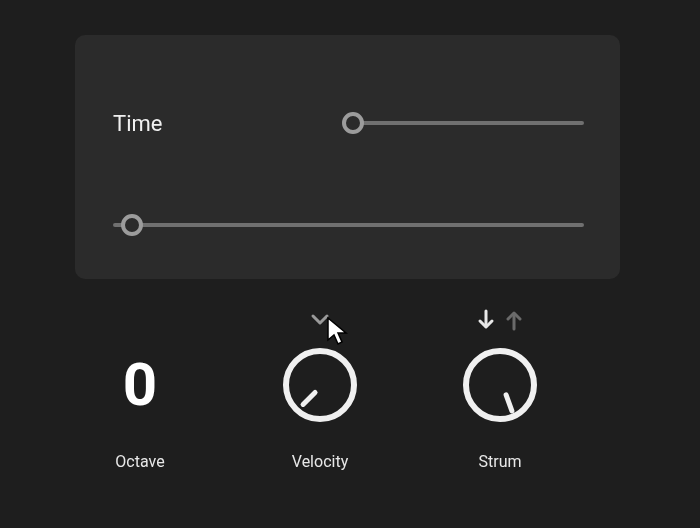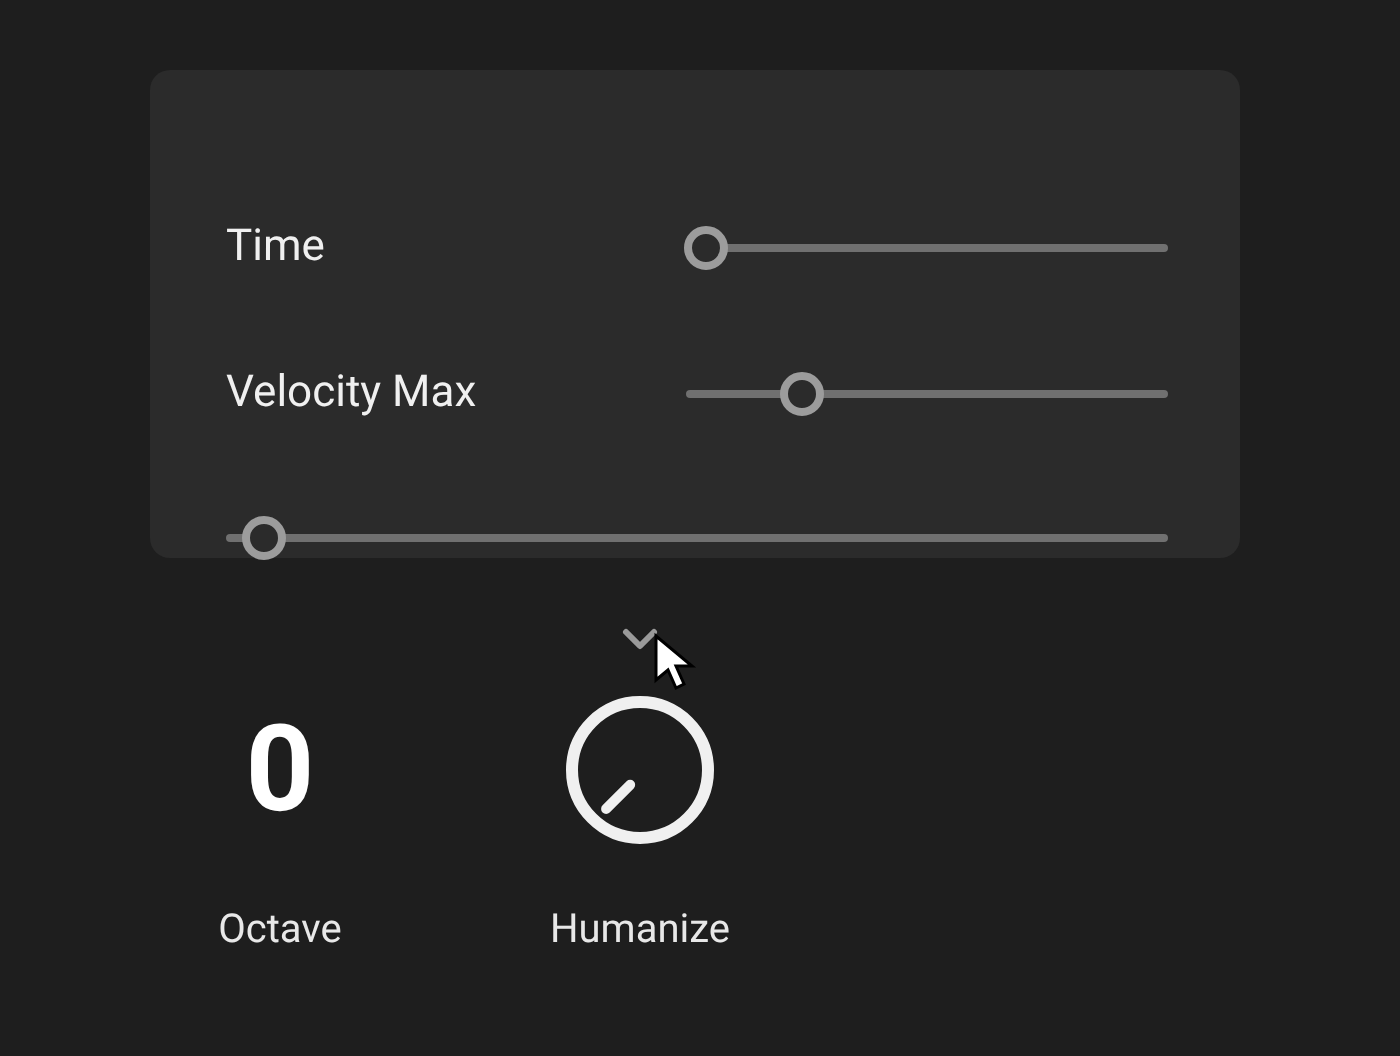--- a/index.html
+++ b/index.html
@@ -27,21 +27,21 @@
     height: 244px;
     background: #2b2b2b;
     border-radius: 10px;
     padding: 28px 36px 28px 38px;
     display: flex;
     flex-direction: column;
     justify-content: space-between;
   }
   .row {
     display: flex;
-    align-items: flex-end;
+    align-items: flex-start;
     height: 38px;
     margin-top: 48px;
   }
   .row-label {
     flex: 0 0 230px;
     font-size: 22px;
     font-weight: 400;
     color: #f0f0f0;
   }
   .slider {
@@ -108,21 +108,21 @@
     transform-origin: 50% 0%;
   }
   .big-value {
     font-size: 60px;
     font-weight: 700;
     color: #fff;
     line-height: 1;
   }
   .control-label {
     margin-top: 22px;
-    font-size: 20px;
+    font-size: 16px;
     color: #e8e8e8;
   }
   .chevron {
     width: 20px; height: 20px;
     display: inline-block;
   }
   .arrow-down, .arrow-up {
     width: 20px; height: 24px;
     display: inline-block;
   }
@@ -156,27 +156,20 @@
 
 <div class="panel">
   <div class="row">
     <div class="row-label">Time</div>
     <div class="slider">
       <div class="track"></div>
       <div class="thumb" style="left: 4%;"></div>
     </div>
   </div>
   <div class="row">
-    <div class="row-label">Velocity Max</div>
-    <div class="slider">
-      <div class="track"></div>
-      <div class="thumb" style="left: 24%;"></div>
-    </div>
-  </div>
-  <div class="row">
     <div class="slider">
       <div class="track"></div>
       <div class="thumb" style="left: 4%;"></div>
     </div>
   </div>
 </div>
 
 <div class="bottom">
 
   <div class="control">
@@ -193,23 +186,45 @@
         <svg width="20" height="20" viewBox="0 0 20 20">
             <polyline points="3,6 10,13 17,6" fill="none" stroke="#9a9a9a" stroke-width="3" stroke-linecap="round" stroke-linejoin="round"></polyline>
           </svg>
       </span>
     </div>
     <div class="knob-area">
       <div class="knob">
         <div class="knob-indicator" style="transform: rotate(45deg) translateY(8px);"></div>
       </div>
     </div>
-    <div class="control-label">Humanize</div>
-  </div>
-
+    <div class="control-label">Velocity</div>
+  </div>
+
+  <div class="control">
+    <div class="control-top">
+      <span class="arrow-down">
+        <svg width="20" height="24" viewBox="0 0 20 24">
+            <line x1="10" y1="3" x2="10" y2="18" stroke="#e8e8e8" stroke-width="3" stroke-linecap="round"></line>
+            <polyline points="4,13 10,19 16,13" fill="none" stroke="#e8e8e8" stroke-width="3" stroke-linecap="round" stroke-linejoin="round"></polyline>
+          </svg>
+      </span>
+      <span class="arrow-up">
+        <svg width="20" height="24" viewBox="0 0 20 24">
+            <line x1="10" y1="21" x2="10" y2="6" stroke="#6a6a6a" stroke-width="3" stroke-linecap="round"></line>
+            <polyline points="4,11 10,5 16,11" fill="none" stroke="#6a6a6a" stroke-width="3" stroke-linecap="round" stroke-linejoin="round"></polyline>
+          </svg>
+      </span>
+    </div>
+    <div class="knob-area">
+      <div class="knob">
+        <div class="knob-indicator" style="transform: rotate(-20deg) translateY(8px);"></div>
+      </div>
+    </div>
+    <div class="control-label">Strum</div>
+  </div>
 
 </div>
 
 <div class="cursor">
   <svg width="24" height="30" viewBox="0 0 24 30">
     <path d="M2 2 L2 24 L8 19 L12 28 L16 26 L12 17 L20 17 Z" fill="#fff" stroke="#000" stroke-width="1.5"></path>
   </svg>
 </div>
 
 </body></html>

